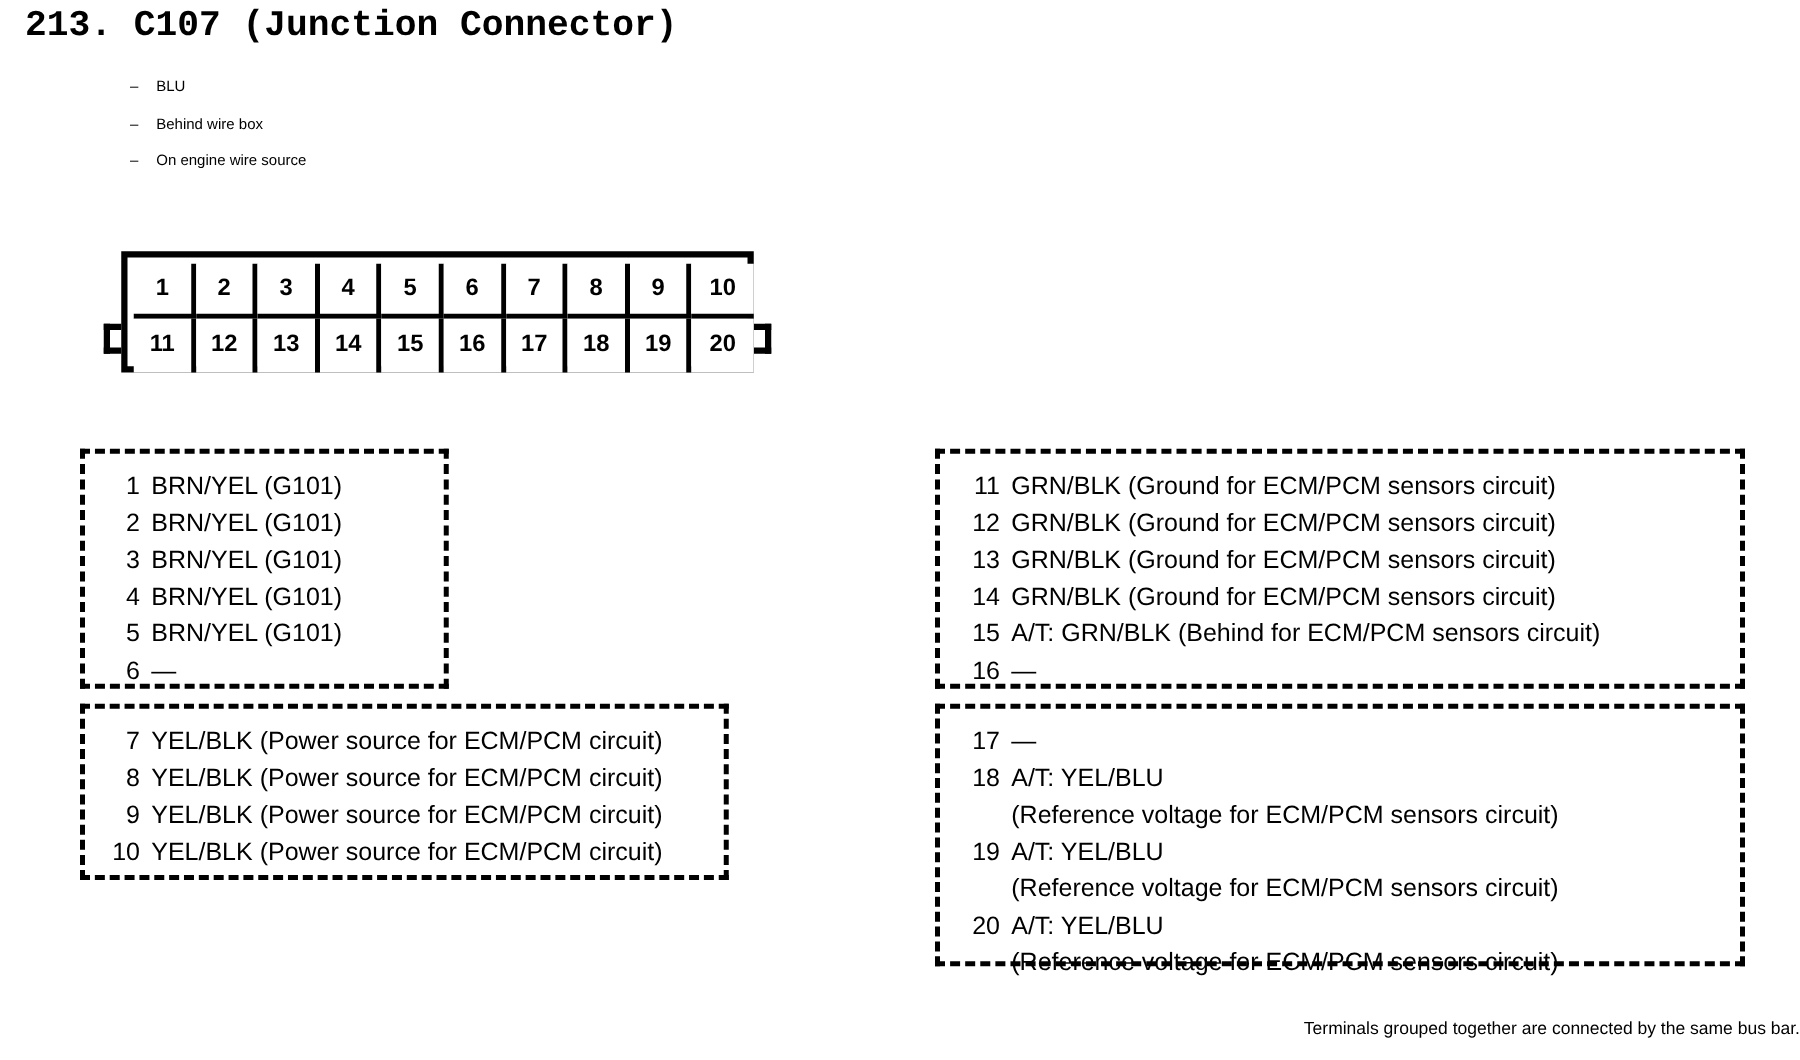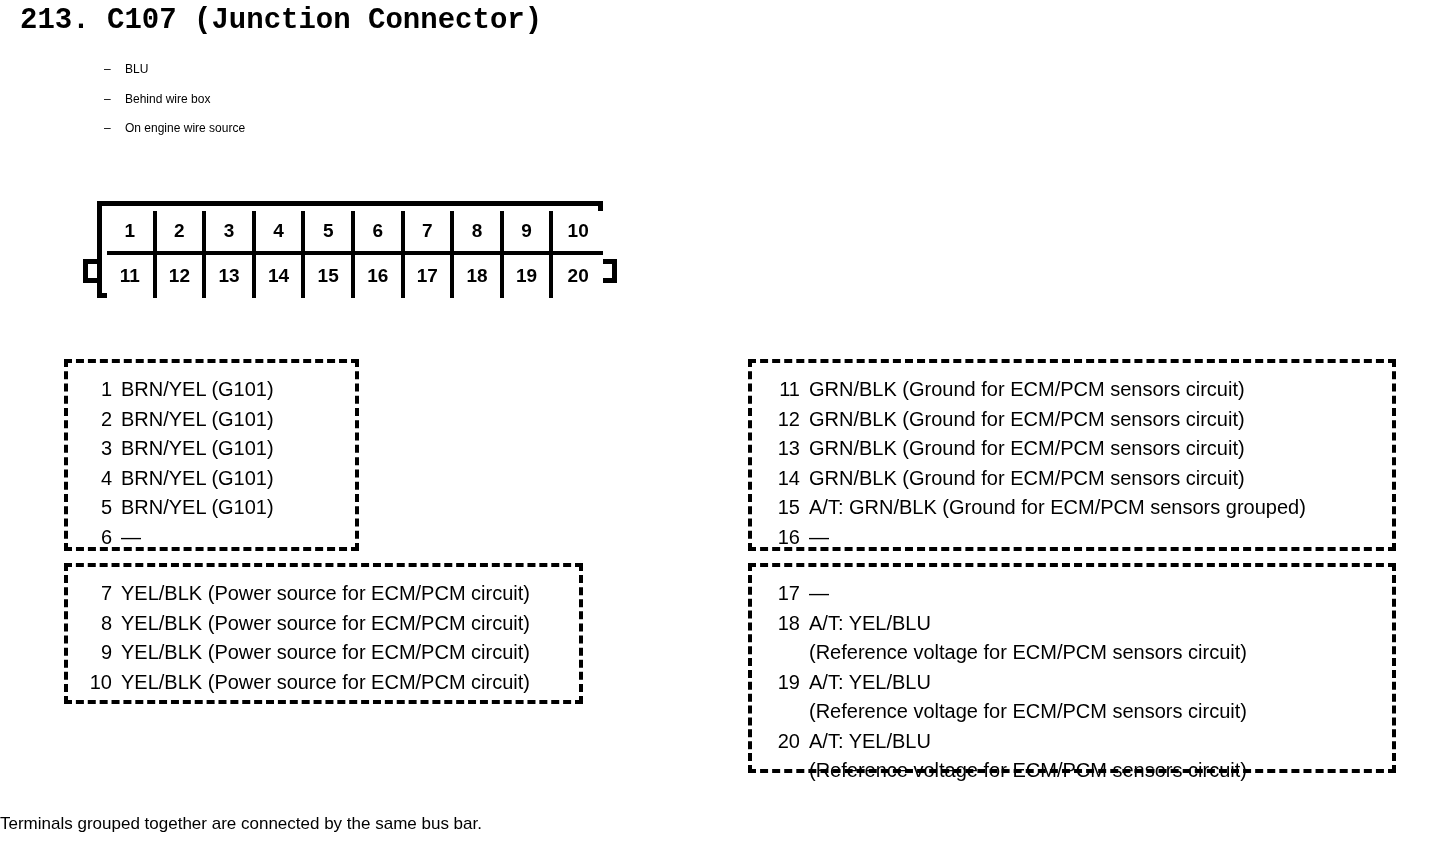--- a/index.html
+++ b/index.html
@@ -130,22 +130,22 @@
   #box-left-2 .pin-list  { padding-left: 10px; }
   #box-right-1 .pin-list,
   #box-right-2 .pin-list { padding-left: 14px; }
 
   
   #footer-note {
     position: absolute;
     left: 0;
     top: 814px;
     width: 1440px;
-    text-align: left;
-    font-size: 17px;
+    text-align: right;
+    font-size: 14px;
   }
 </style>
 </head>
 <body>
 
 <div id="page-title">213. C107 (Junction Connector)</div>
 
 <div id="subtitle-list">
   <div class="subtitle-row">
     <span class="subtitle-dash">–</span><span>BLU</span>
@@ -252,21 +252,21 @@
       <div class="pin-row">
         <span class="pin-num">13</span>
         <span class="pin-desc">GRN/BLK (Ground for ECM/PCM sensors circuit)</span>
       </div>
       <div class="pin-row">
         <span class="pin-num">14</span>
         <span class="pin-desc">GRN/BLK (Ground for ECM/PCM sensors circuit)</span>
       </div>
       <div class="pin-row">
         <span class="pin-num">15</span>
-        <span class="pin-desc">A/T: GRN/BLK (Ground for ECM/PCM sensors grouped)</span>
+        <span class="pin-desc">A/T: GRN/BLK (Behind for ECM/PCM sensors circuit)</span>
       </div>
       <div class="pin-row">
         <span class="pin-num">16</span>
         <span class="pin-desc">—</span>
       </div>
     </div>
 </div>
 
 <div class="pin-box" id="box-right-2">
   <div class="pin-list">

